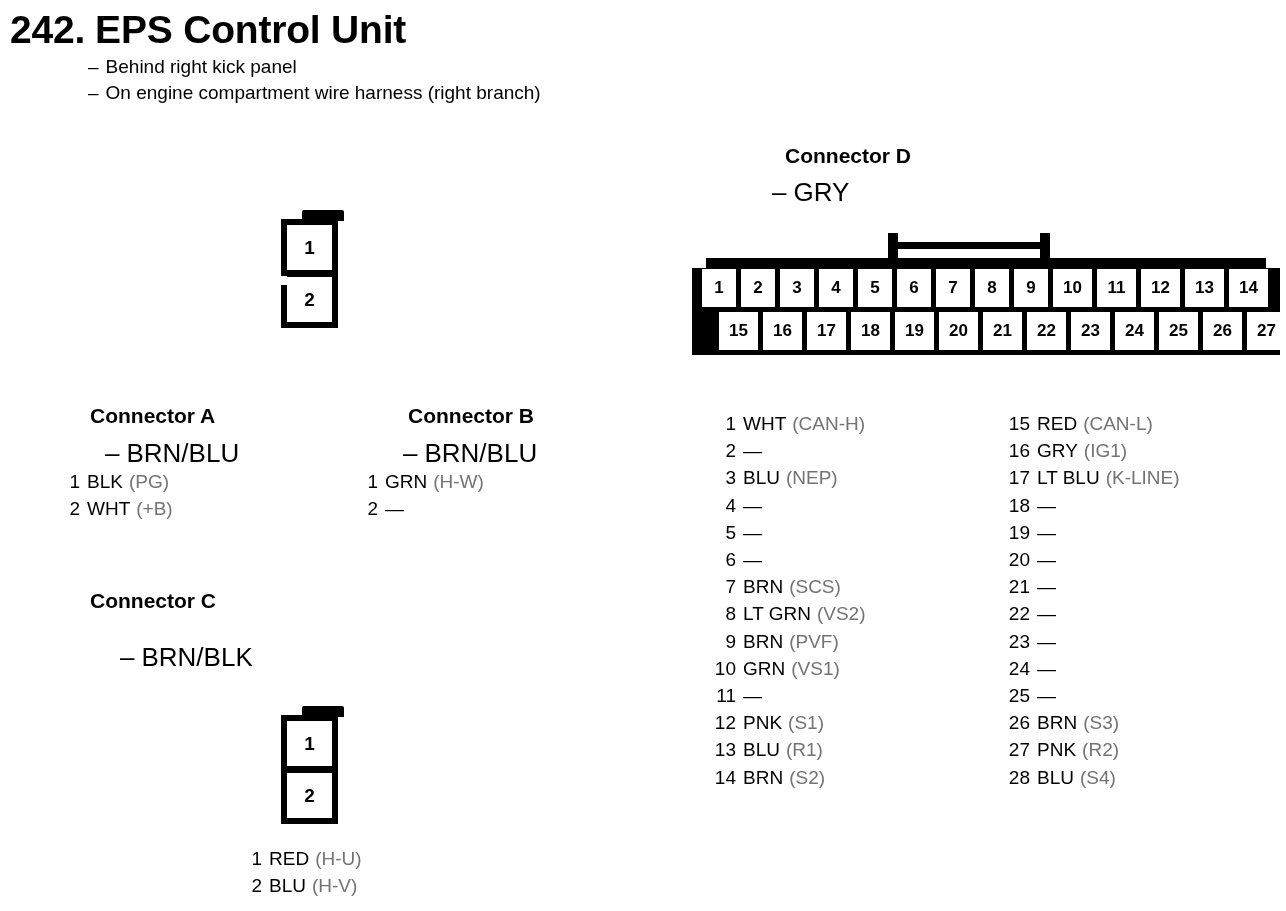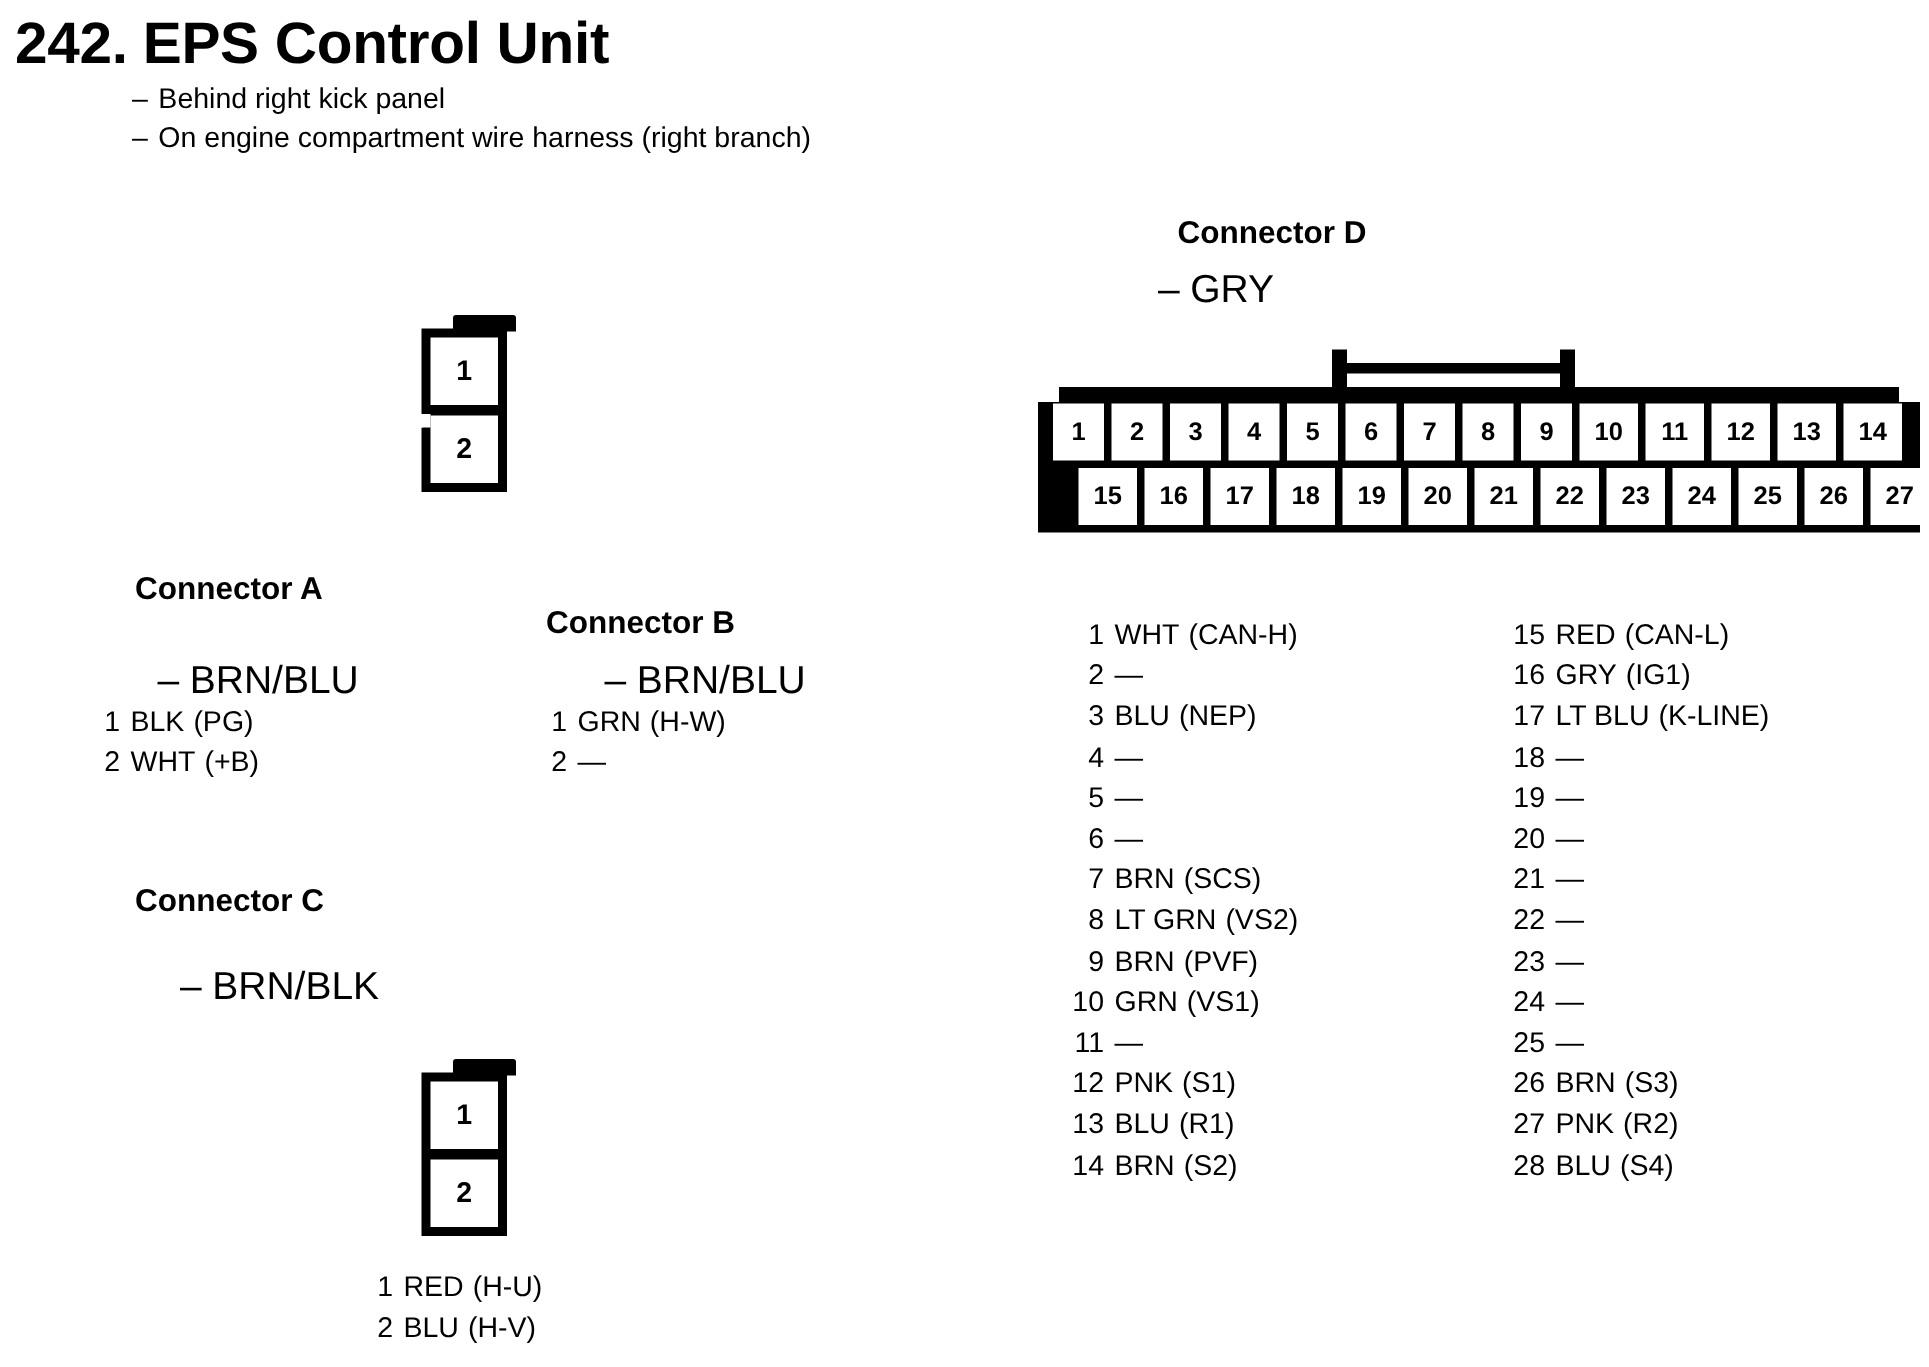--- a/index.html
+++ b/index.html
@@ -45,23 +45,23 @@
     font-weight: bold;
     white-space: nowrap;
   }
   .conn-sub {
     position: absolute;
     font-size: 26px;
     white-space: nowrap;
   }
   .conn-sub .dash { margin-right: 7px; }
 
-  #heading-a { left: 90px;  top: 381px; text-align: right; }
+  #heading-a { left: 90px;  top: 404px; text-align: right; }
   #sub-a     { left: 105px; top: 438px; }
-  #heading-b { left: 364px; top: 404px; }
+  #heading-b { left: 408px; top: 404px; }
   #sub-b     { left: 403px; top: 438px; }
   #heading-c { left: 90px;  top: 589px; }
   #sub-c     { left: 120px; top: 642px; }
   #heading-d { left: 757px; top: 144px; margin-left: 28px; }
   #sub-d     { left: 772px; top: 177px; }
 
   
   .pin-list { position: absolute; }
   .pin-row {
     display: flex;
@@ -70,21 +70,21 @@
     line-height: 27px;
     white-space: nowrap;
   }
   .pin-num {
     text-align: right;
     margin-right: 7px;
     flex: 0 0 auto;
   }
   .pin-wire { color: #000000; }
   .pin-sig {
-    color: #000000;
+    color: #737373;
     margin-left: 6px;
   }
   .pin-empty { letter-spacing: 0; }
 
   #pins-a { left: 68px;  top: 468px; }
   #pins-b { left: 366px; top: 468px; }
   #pins-c { left: 250px; top: 845px; }
   #pins-a .pin-num, #pins-b .pin-num, #pins-c .pin-num { width: 12px; }
 
   #pins-d-left  { left: 712px;  top: 410px; }

